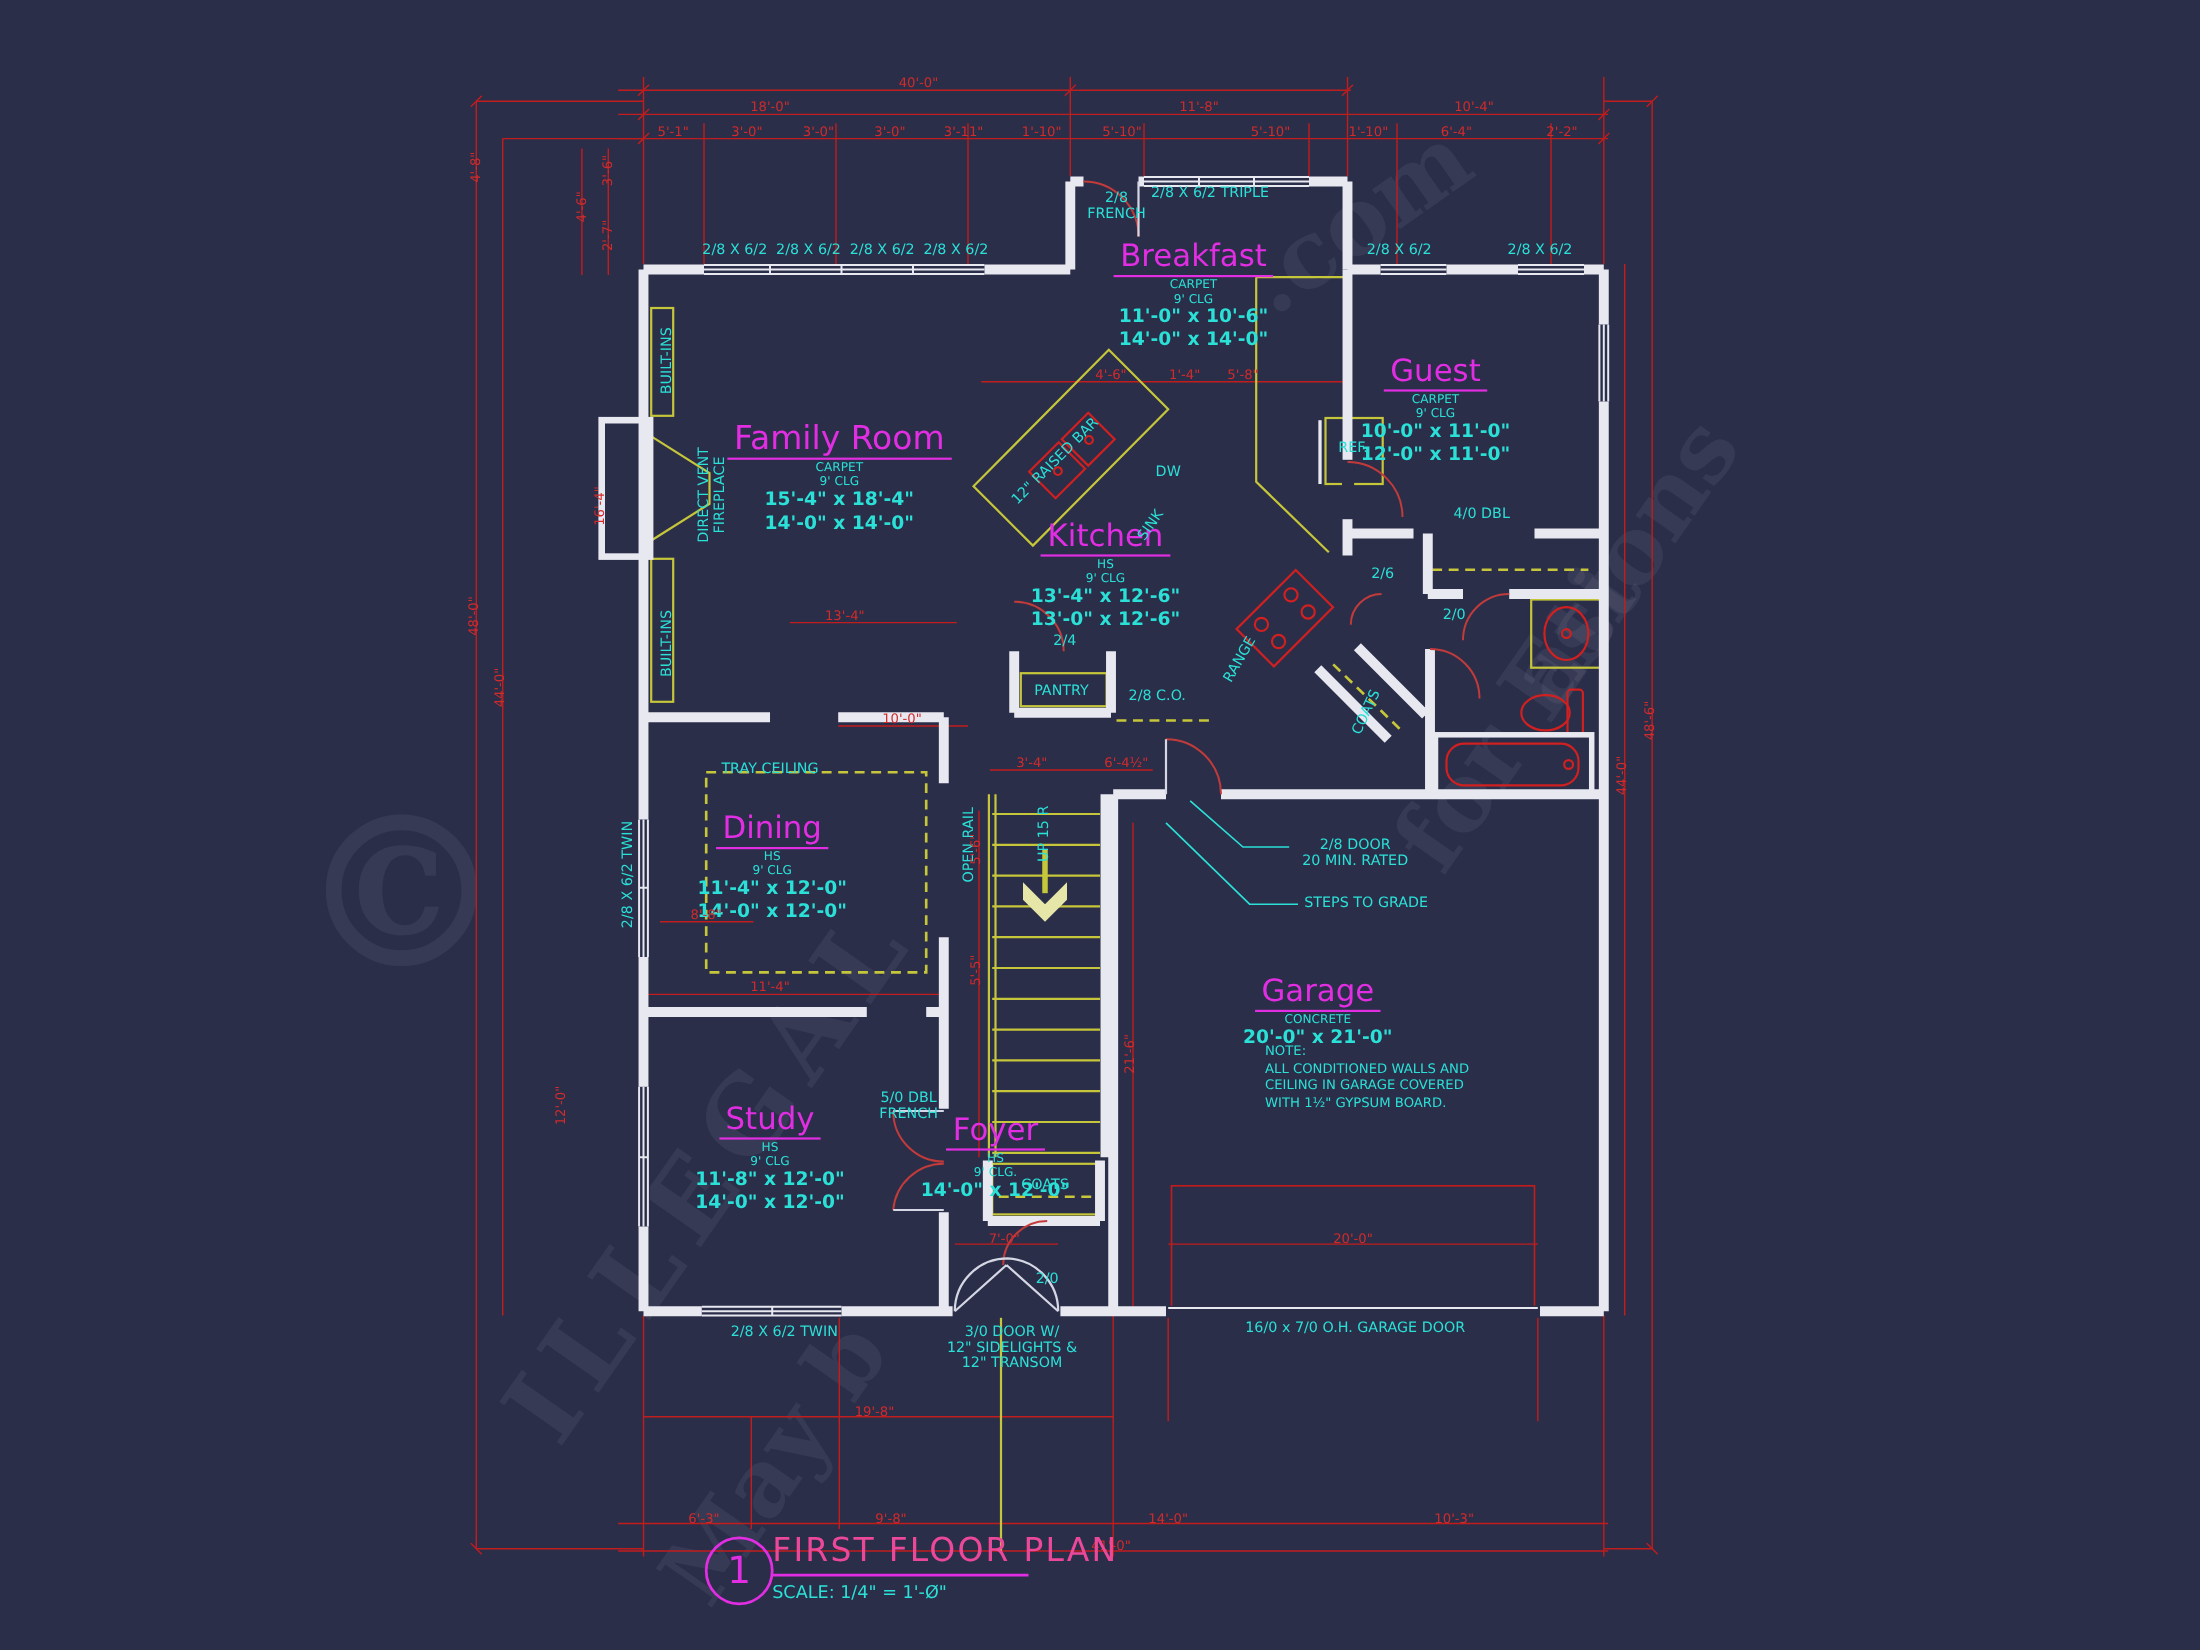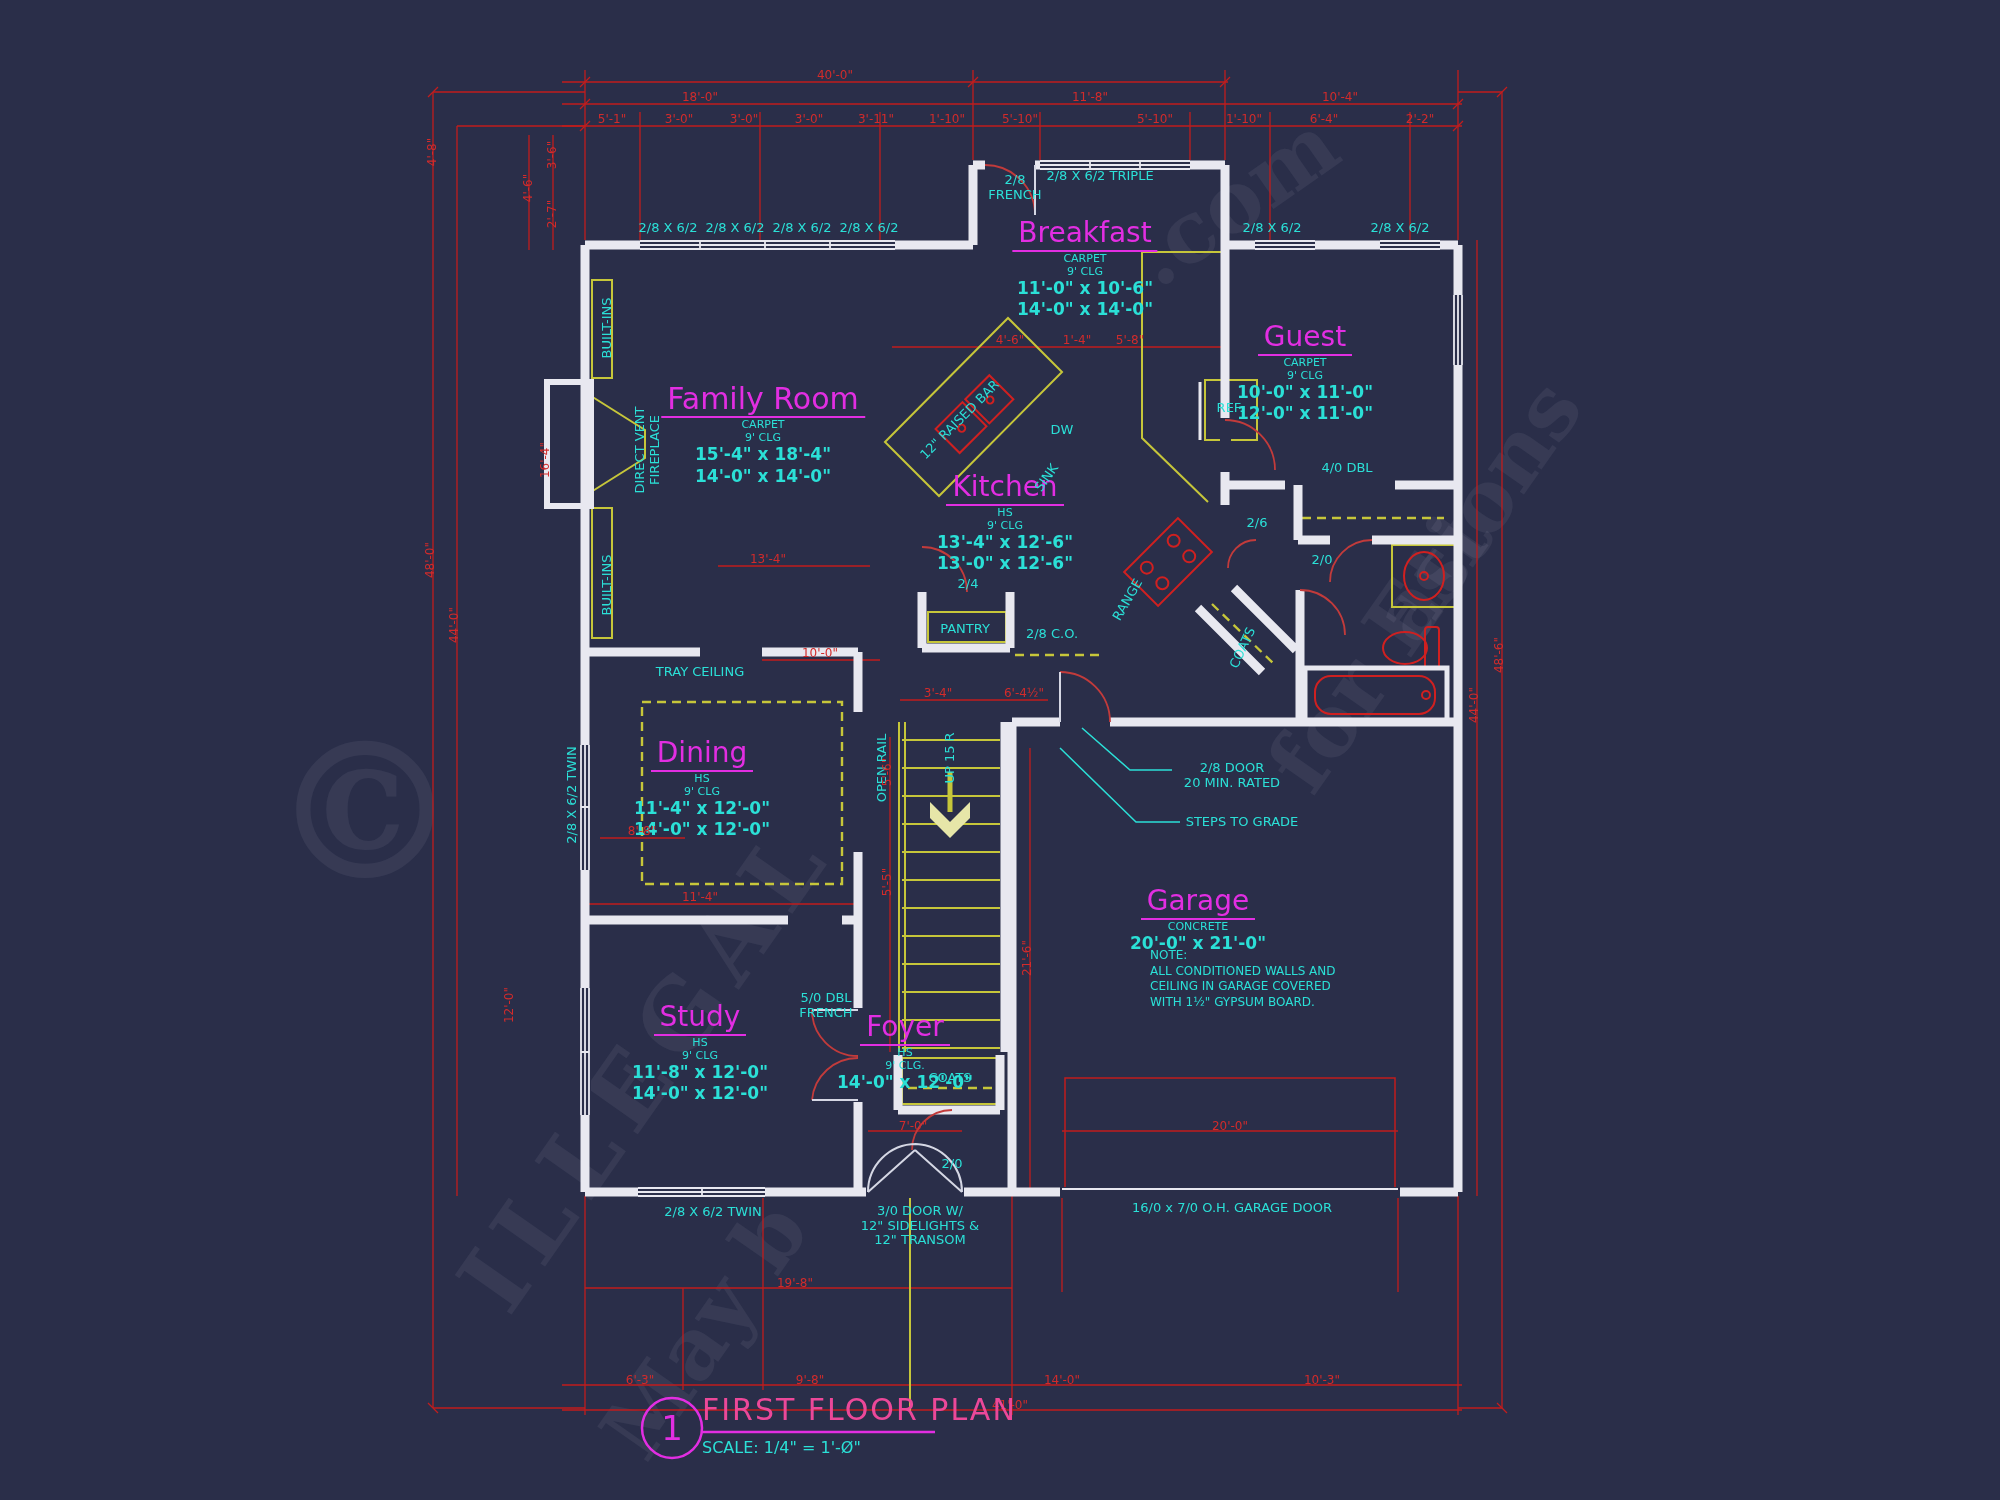--- a/index.html
+++ b/index.html
@@ -223,21 +223,21 @@
   <span class="lbl ann" style="left:668px;top:228px;">2/8 X 6/2</span>
   <span class="lbl ann" style="left:735px;top:228px;">2/8 X 6/2</span>
   <span class="lbl ann" style="left:802px;top:228px;">2/8 X 6/2</span>
   <span class="lbl ann" style="left:869px;top:228px;">2/8 X 6/2</span>
   <span class="lbl ann" style="left:1272px;top:228px;">2/8 X 6/2</span>
   <span class="lbl ann" style="left:1400px;top:228px;">2/8 X 6/2</span>
   <span class="lbl ann r90" style="left:607px;top:328px;">BUILT-INS</span>
   <span class="lbl ann r90" style="left:607px;top:585px;">BUILT-INS</span>
   <span class="lbl ann r90" style="left:648px;top:450px;">DIRECT VENT
 FIREPLACE</span>
-  <span class="lbl ann" style="left:700px;top:672px;">TRAY CEILING</span>
+  <span class="lbl ann" style="left:700px;top:700px;">TRAY CEILING</span>
   <span class="lbl ann r90" style="left:572px;top:795px;">2/8 X 6/2 TWIN</span>
   <span class="lbl ann" style="left:713px;top:1212px;">2/8 X 6/2 TWIN</span>
   <span class="lbl ann r90" style="left:882px;top:768px;">OPEN RAIL</span>
   <span class="lbl ann r90" style="left:950px;top:758px;">UP 15 R</span>
   <span class="lbl ann" style="left:950px;top:1078px;">COATS</span>
   <span class="lbl ann r65" style="left:1243px;top:648px;">COATS</span>
   <span class="lbl ann" style="left:965px;top:629px;">PANTRY</span>
   <span class="lbl ann" style="left:968px;top:584px;">2/4</span>
   <span class="lbl ann" style="left:1052px;top:634px;">2/8 C.O.</span>
   <span class="lbl ann" style="left:1257px;top:523px;">2/6</span>

